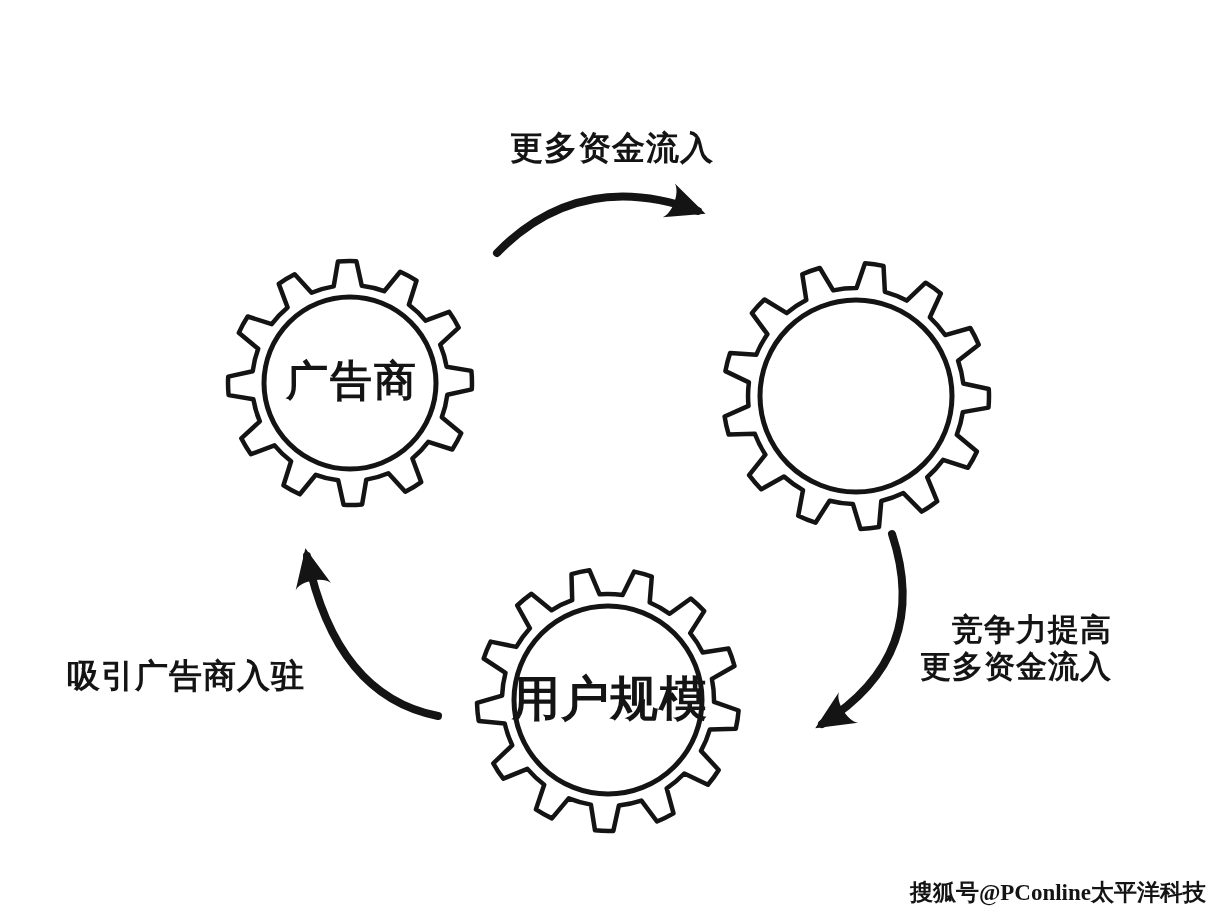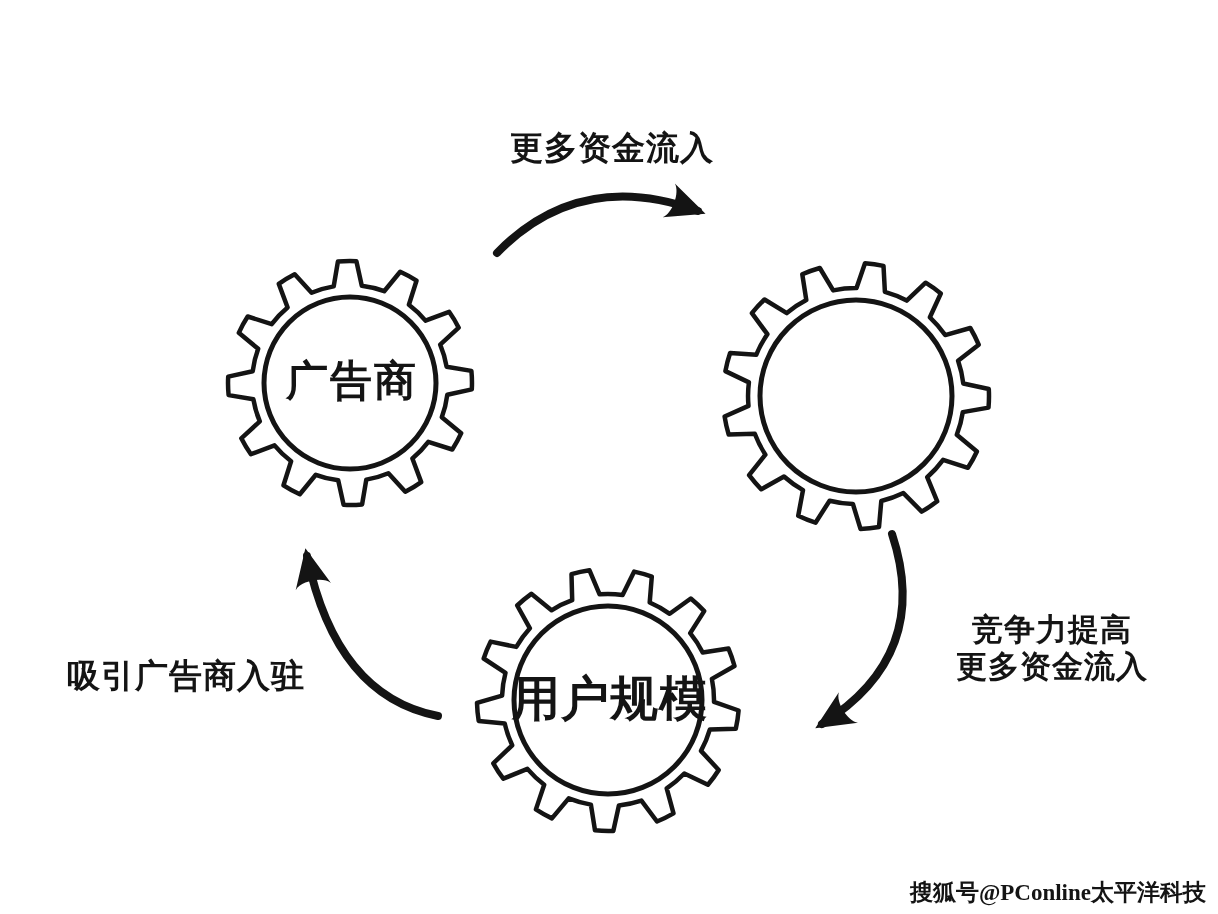--- a/index.html
+++ b/index.html
@@ -36,28 +36,28 @@
     stroke: var(--ink, #141414);
     stroke-width: 8;
     stroke-linecap: round;
   }
   .label {
     position: absolute;
     transform: translate(-50%, -50%);
     font-weight: bold;
     color: var(--ink, #141414);
     white-space: nowrap;
-    text-align: center;
+    text-align: right;
     font-family: "Liberation Serif", serif;
   }
   .gear-label-1 { font-size: 42px; letter-spacing: 2px; }
   .gear-label-2 { font-size: 40px; line-height: 45px; letter-spacing: 1px; }
   .gear-label-3 { font-size: 48px; letter-spacing: 1px; }
   .arrow-label  { font-size: 33px; letter-spacing: 1px; }
-  .arrow-label-2 { font-size: 31px; line-height: 37px; letter-spacing: 1px; margin-left: 36px; }
+  .arrow-label-2 { font-size: 31px; line-height: 37px; letter-spacing: 1px; }
   .watermark {
     position: absolute;
     right: 12px;
     bottom: 6px;
     font-size: 23px;
     font-weight: bold;
     color: var(--ink, #141414);
     font-family: Liberation Serif, serif;
     text-shadow: 0 0 3px #ffffff, 0 0 3px #ffffff;
   }

